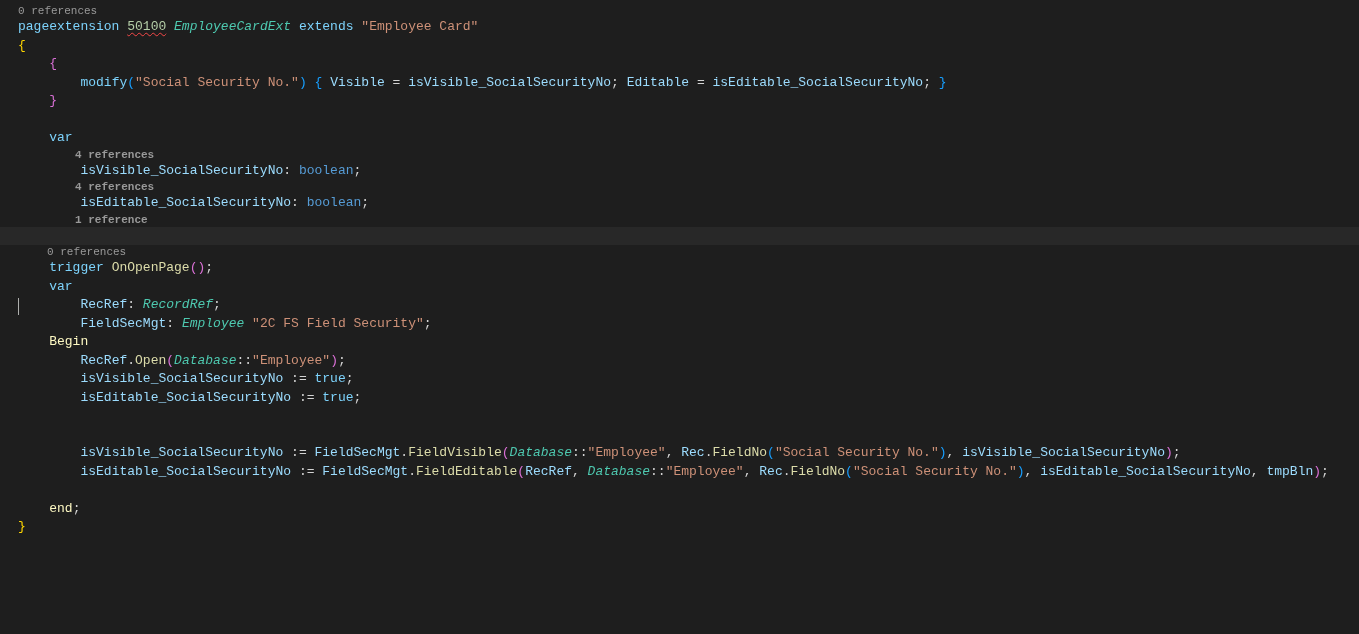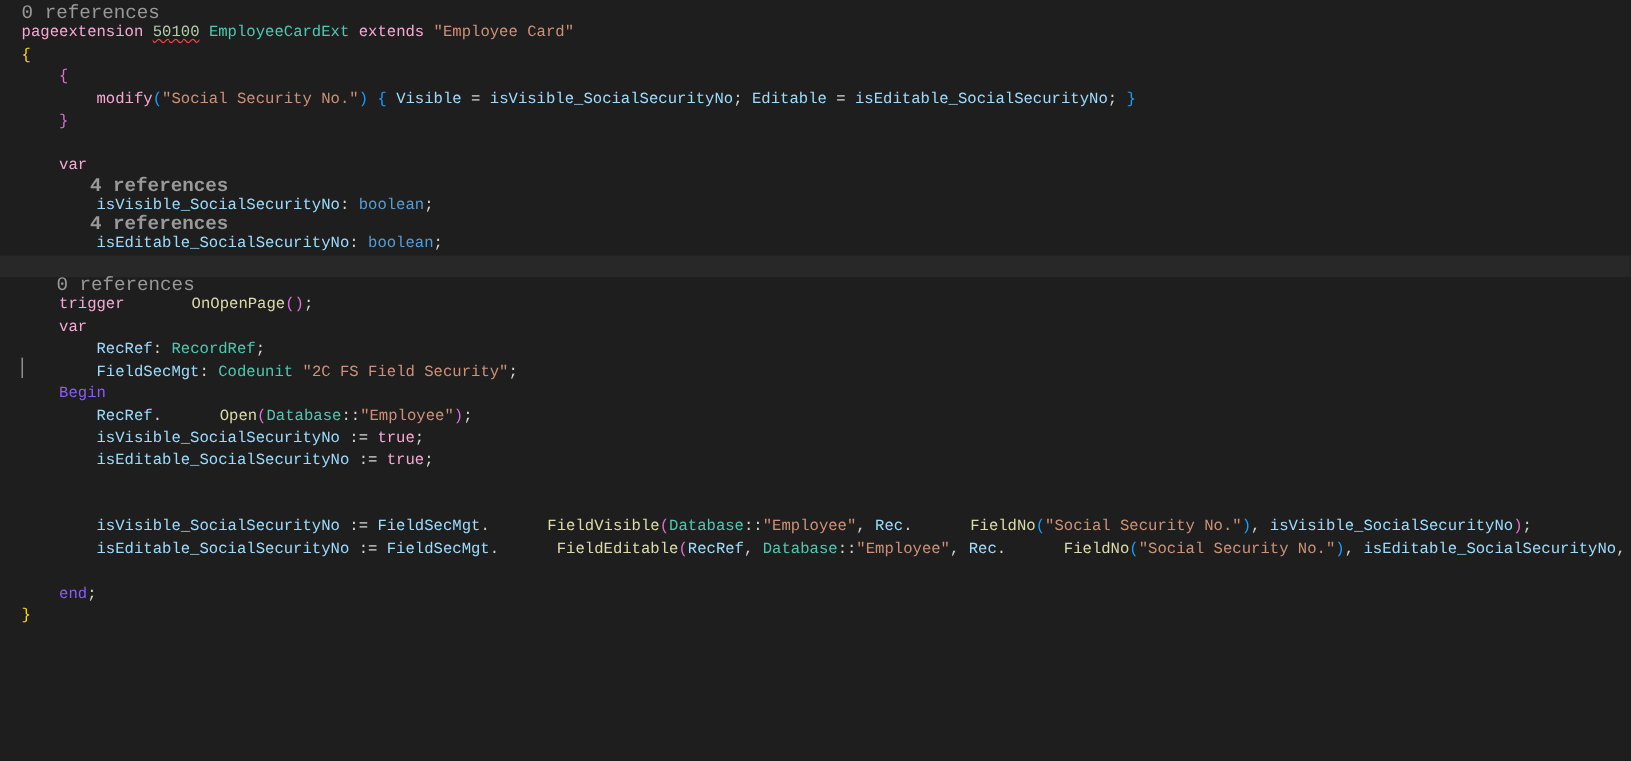--- a/index.html
+++ b/index.html
@@ -12,30 +12,30 @@
     width:1359px;
     height:634px;
     overflow:hidden;
     position:relative;
   }
   .editor {
     padding-left:18px;
     padding-top:4px;
   }
   .line { white-space:pre; }
-  .codelens { color:#999999; font-size:16px; line-height:14px; padding-left:0; }
+  .codelens { color:#999999; font-size:11px; line-height:14px; padding-left:0; }
   .cl-deep1 { padding-left:57px;font-weight:bold; }
   .cl-deep0 { padding-left:29px; }
-  .k-blue { color:#f9a8d4;font-family:Liberation Mono, monospace; }
-  .k-magenta { color:#8b5cf6; }
-  .k-green { color:#4ec9b0; }
+  .k-blue { color:#7dd3fc;font-family:Liberation Mono, monospace; }
+  .k-magenta { color:#fef9c3; }
+  .k-green { color:#4ec9b0;font-style:italic; }
   .k-orange { color:#ce9178; }
   .k-var { color:#9cdcfe; }
   .k-num { color:#b5cea8;text-align:center; }
-  .k-fn { color:#dcdcaa;margin-left:48px; }
+  .k-fn { color:#dcdcaa; }
   .k-type { color:#569cd6; }
   .k-brace-y { color:#ffd700; }
   .k-brace-p { color:#da70d6; }
   .k-brace-b { color:#179fff; }
   .punct { color:#d4d4d4; }
   .squiggle {
     text-decoration: underline wavy #f44747 1px;
     text-underline-offset:2px;
   }
   .highlight-line {
@@ -63,26 +63,27 @@
 <div class="line"><span class="k-brace-y">{</span></div>
 <div class="line">    <span class="k-brace-p">{</span></div>
 <div class="line">        <span class="k-blue">modify</span><span class="k-brace-b">(</span><span class="k-orange">"Social Security No."</span><span class="k-brace-b">)</span> <span class="k-brace-b">{</span> <span class="k-var">Visible</span> <span class="punct">=</span> <span class="k-var">isVisible_SocialSecurityNo</span><span class="punct">;</span> <span class="k-var">Editable</span> <span class="punct">=</span> <span class="k-var">isEditable_SocialSecurityNo</span><span class="punct">;</span> <span class="k-brace-b">}</span></div>
 <div class="line">    <span class="k-brace-p">}</span></div>
 <div class="line"> </div>
 <div class="line">    <span class="k-blue">var</span></div>
 <div class="line codelens cl-deep1">4 references</div>
 <div class="line">        <span class="k-var">isVisible_SocialSecurityNo</span><span class="punct">:</span> <span class="k-type">boolean</span><span class="punct">;</span></div>
 <div class="line codelens cl-deep1">4 references</div>
 <div class="line">        <span class="k-var">isEditable_SocialSecurityNo</span><span class="punct">:</span> <span class="k-type">boolean</span><span class="punct">;</span></div>
+<div class="line codelens cl-deep1">1 reference</div>
 <div class="line highlight-line"> </div>
 <div class="line codelens cl-deep0">0 references</div>
 <div class="line">    <span class="k-blue">trigger</span> <span class="k-fn">OnOpenPage</span><span class="k-brace-p">()</span><span class="punct">;</span></div>
 <div class="line">    <span class="k-blue">var</span></div>
 <div class="line">        <span class="k-var">RecRef</span><span class="punct">:</span> <span class="k-green">RecordRef</span><span class="punct">;</span></div>
-<div class="line">        <span class="k-var">FieldSecMgt</span><span class="punct">:</span> <span class="k-green">Codeunit</span> <span class="k-orange">"2C FS Field Security"</span><span class="punct">;</span></div>
+<div class="line">        <span class="k-var">FieldSecMgt</span><span class="punct">:</span> <span class="k-green">Employee</span> <span class="k-orange">"2C FS Field Security"</span><span class="punct">;</span></div>
 <div class="line">    <span class="k-magenta">Begin</span></div>
 <div class="line">        <span class="k-var">RecRef</span><span class="punct">.</span><span class="k-fn">Open</span><span class="k-brace-p">(</span><span class="k-green">Database</span><span class="punct">::</span><span class="k-orange">"Employee"</span><span class="k-brace-p">)</span><span class="punct">;</span></div>
 <div class="line">        <span class="k-var">isVisible_SocialSecurityNo</span> <span class="punct">:=</span> <span class="k-blue">true</span><span class="punct">;</span></div>
 <div class="line">        <span class="k-var">isEditable_SocialSecurityNo</span> <span class="punct">:=</span> <span class="k-blue">true</span><span class="punct">;</span></div>
 <div class="line"> </div>
 <div class="line"> </div>
 <div class="line">        <span class="k-var">isVisible_SocialSecurityNo</span> <span class="punct">:=</span> <span class="k-var">FieldSecMgt</span><span class="punct">.</span><span class="k-fn">FieldVisible</span><span class="k-brace-p">(</span><span class="k-green">Database</span><span class="punct">::</span><span class="k-orange">"Employee"</span><span class="punct">,</span> <span class="k-var">Rec</span><span class="punct">.</span><span class="k-fn">FieldNo</span><span class="k-brace-b">(</span><span class="k-orange">"Social Security No."</span><span class="k-brace-b">)</span><span class="punct">,</span> <span class="k-var">isVisible_SocialSecurityNo</span><span class="k-brace-p">)</span><span class="punct">;</span></div>
 <div class="line">        <span class="k-var">isEditable_SocialSecurityNo</span> <span class="punct">:=</span> <span class="k-var">FieldSecMgt</span><span class="punct">.</span><span class="k-fn">FieldEditable</span><span class="k-brace-p">(</span><span class="k-var">RecRef</span><span class="punct">,</span> <span class="k-green">Database</span><span class="punct">::</span><span class="k-orange">"Employee"</span><span class="punct">,</span> <span class="k-var">Rec</span><span class="punct">.</span><span class="k-fn">FieldNo</span><span class="k-brace-b">(</span><span class="k-orange">"Social Security No."</span><span class="k-brace-b">)</span><span class="punct">,</span> <span class="k-var">isEditable_SocialSecurityNo</span><span class="punct">,</span> <span class="k-var">tmpBln</span><span class="k-brace-p">)</span><span class="punct">;</span></div>
 <div class="line"> </div>
 <div class="line">    <span class="k-magenta">end</span><span class="punct">;</span></div>

